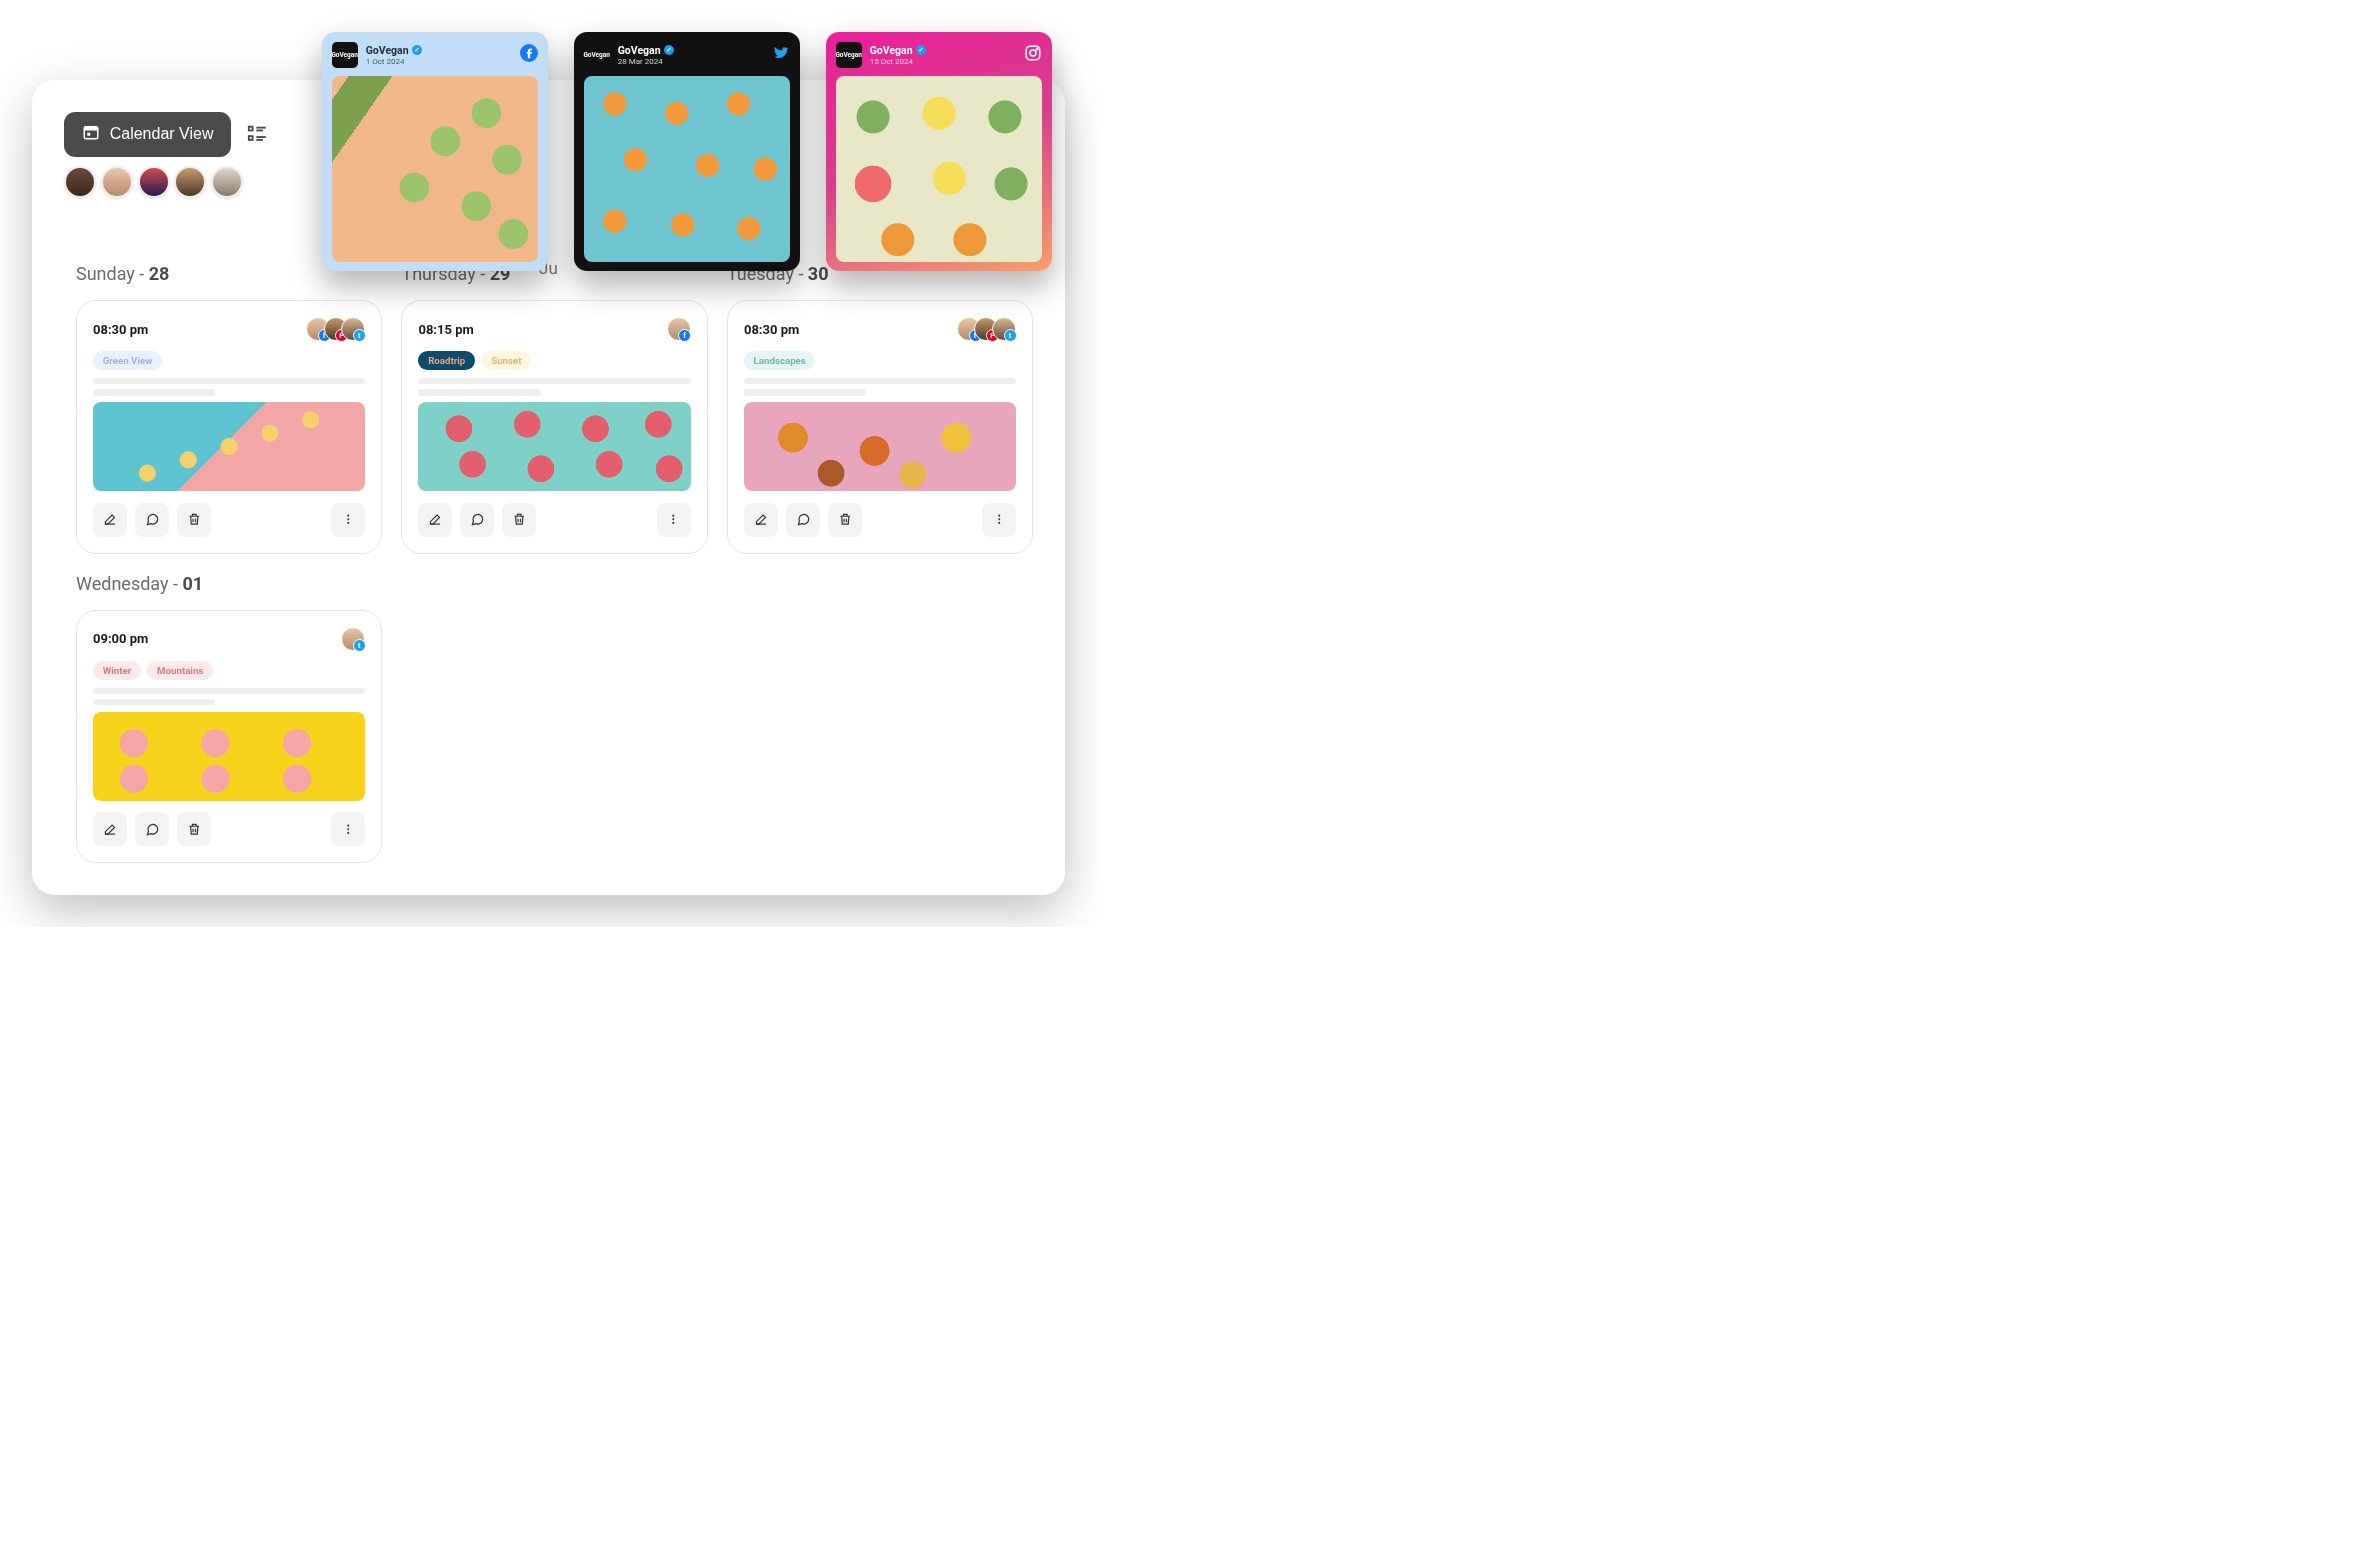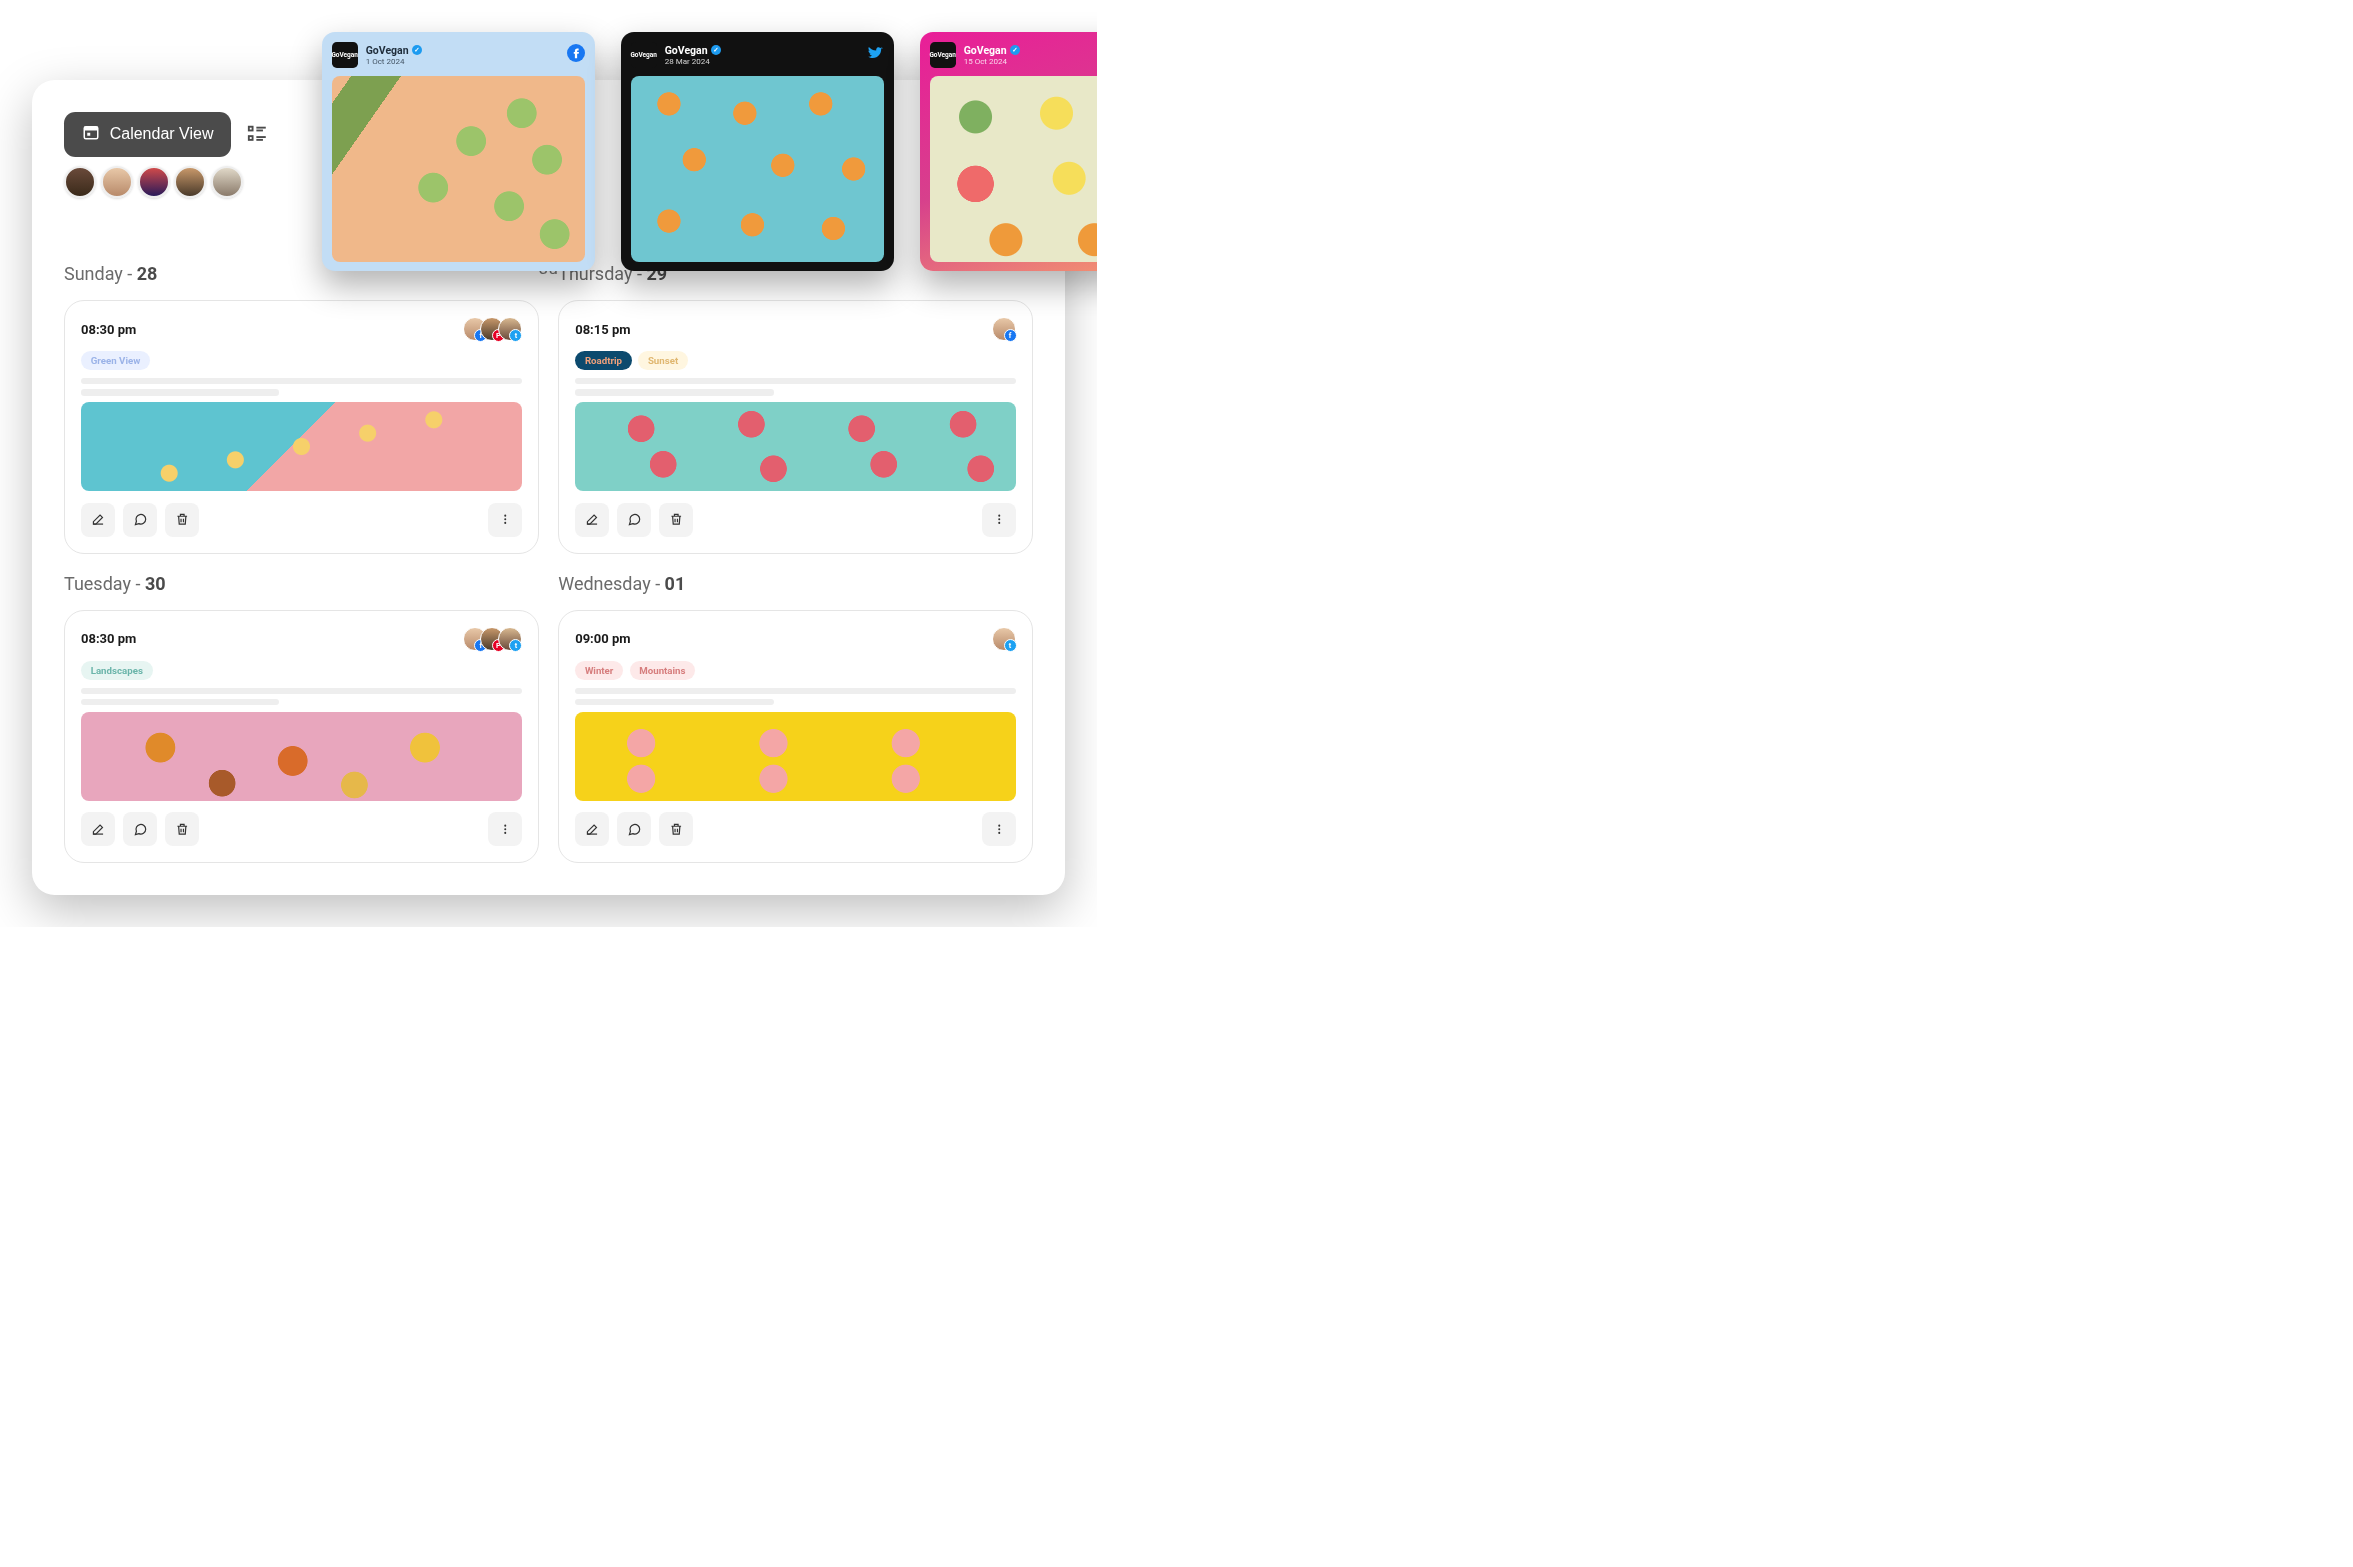--- a/index.html
+++ b/index.html
@@ -57,23 +57,24 @@
     color: #777;
     font-size: 17px;
     position: absolute;
     left: 50%;
     top: 178px;
     transform: translateX(-50%);
   }
   
   .days {
     display: grid;
-    grid-template-columns: repeat(2, 1fr);
+    grid-template-columns: repeat(3, 1fr);
     gap: 19.4px;
     margin-top: 65px;
+    margin-left: 12px;
   }
   .day-header {
     font-size: 18px;
     color: #6b6b6b;
     margin-bottom: 16px;
   }
   .day-header strong { color: #4b4b4b; font-weight: 700; }
   
   .post-card {
     border: 1.2px solid #e5e5e5;
@@ -126,21 +127,21 @@
     cursor:pointer;
     color:#333;
   }
   .action-btn svg{ width:14.5px; height:14.5px;}
   .action-btn:last-child{ margin-left:auto;}
   
   .float-cards{
     position:absolute; top:-48px; left: 290px; display:flex; gap:26px;
   }
   .float-card{
-    width: 273px;
+    width: 226px;
     border-radius:13px;
     padding:9.7px;
     box-shadow: 0 14.5px 32px rgba(0,0,0,0.3);
   }
   .fc-header{ display:flex; align-items:center; gap:8px; margin-bottom:8px;}
   .fc-logo{ width:26px; height:26px; border-radius:4.8px; background:#111; color:#fff; font-size:6.5px; display:flex; align-items:center; justify-content:center; font-weight:bold;}
   .fc-title{ display:flex; flex-direction:column;}
   .fc-name{ font-size:10.5px; font-weight:700; display:flex; align-items:center; gap:3.2px;}
   .fc-date{ font-size:8px; opacity:0.8;}
   .fc-net{ margin-left:auto;}

